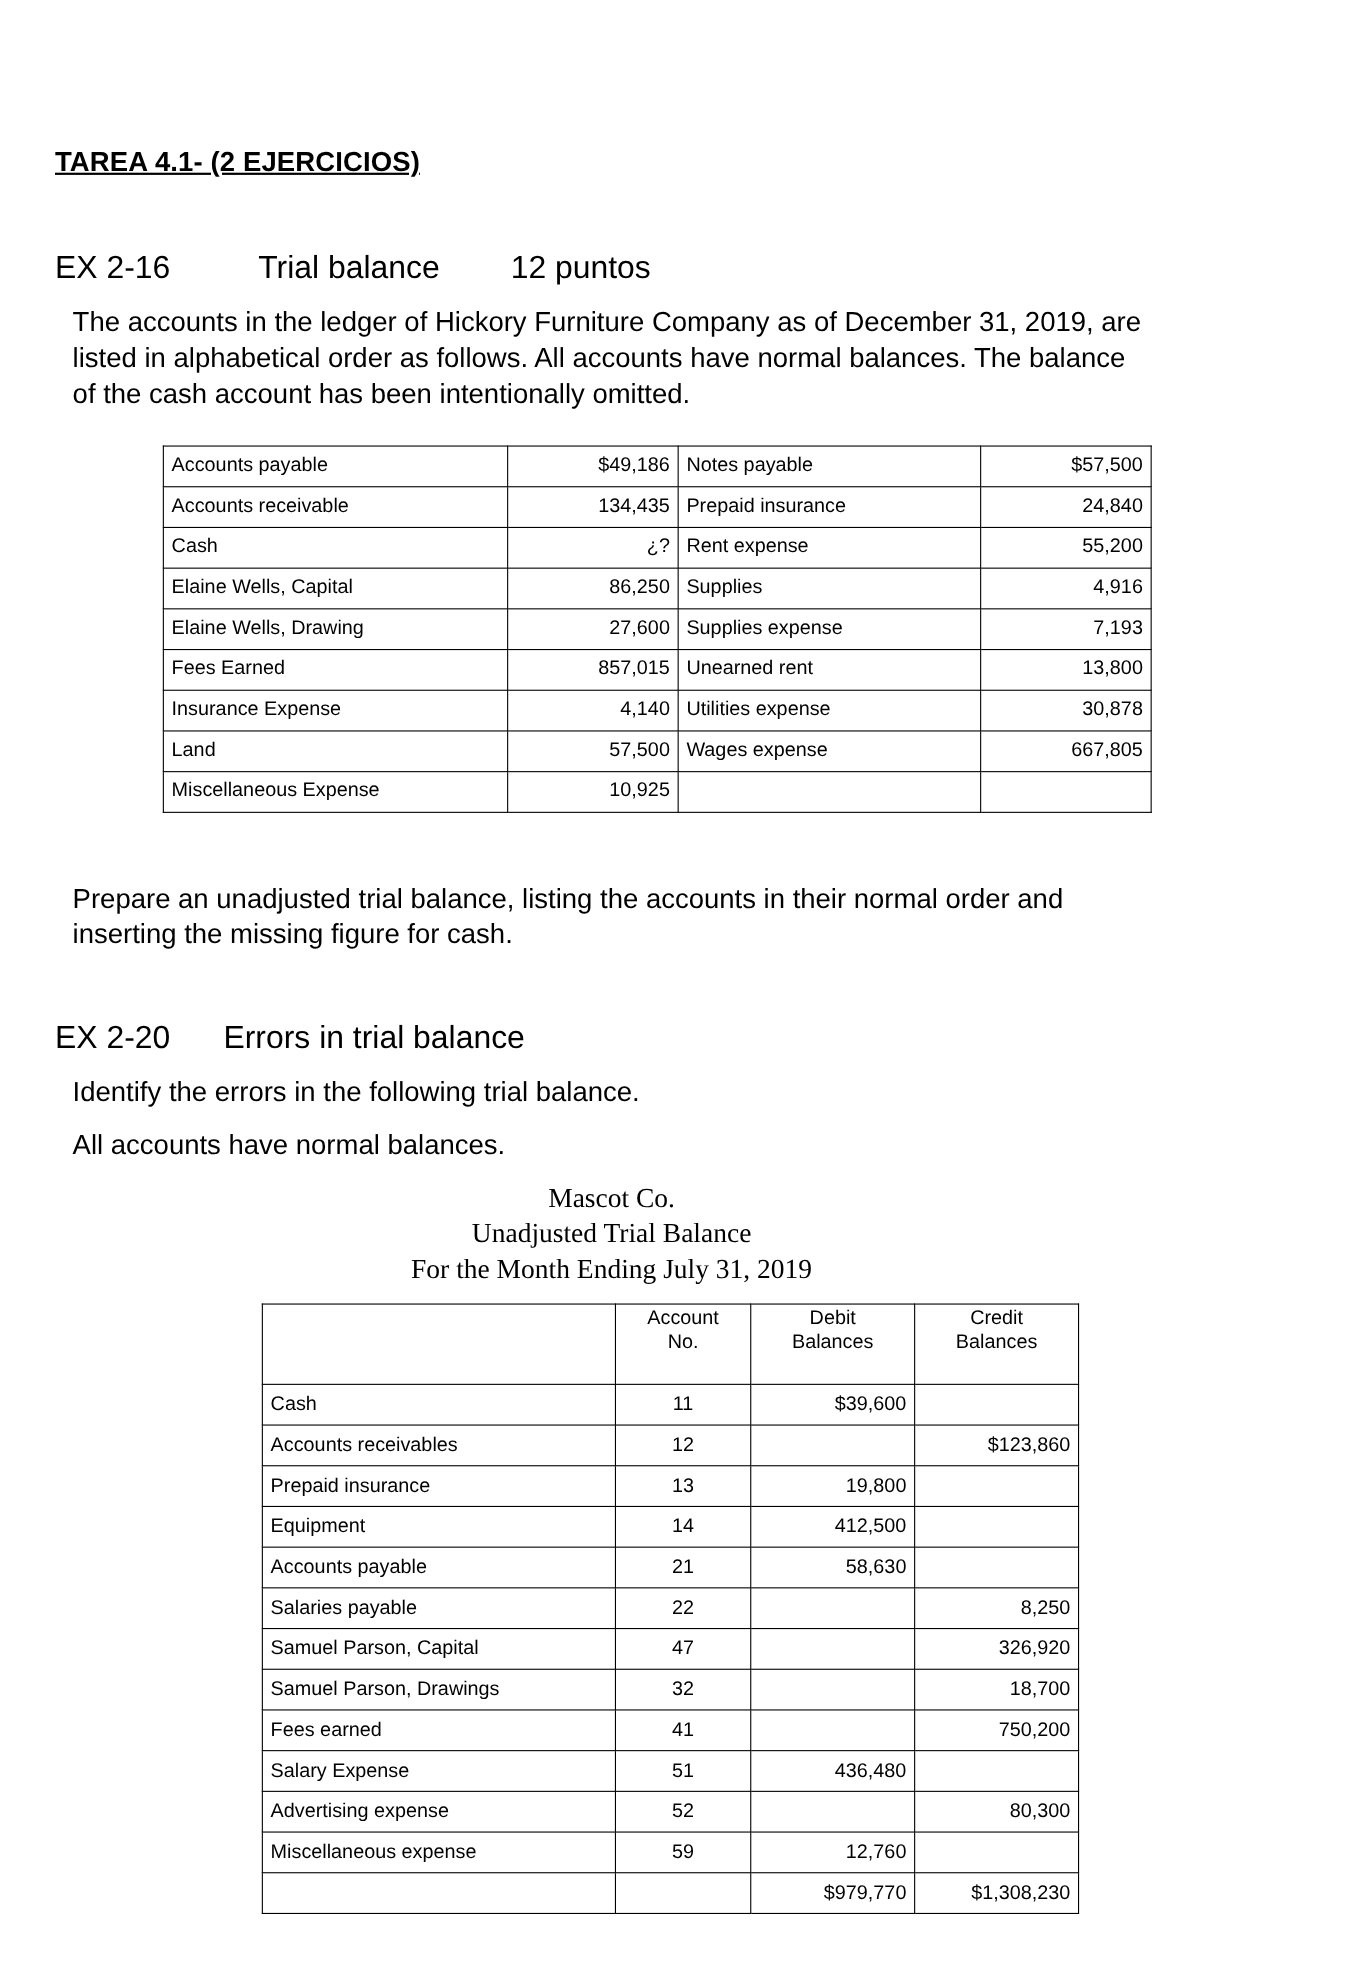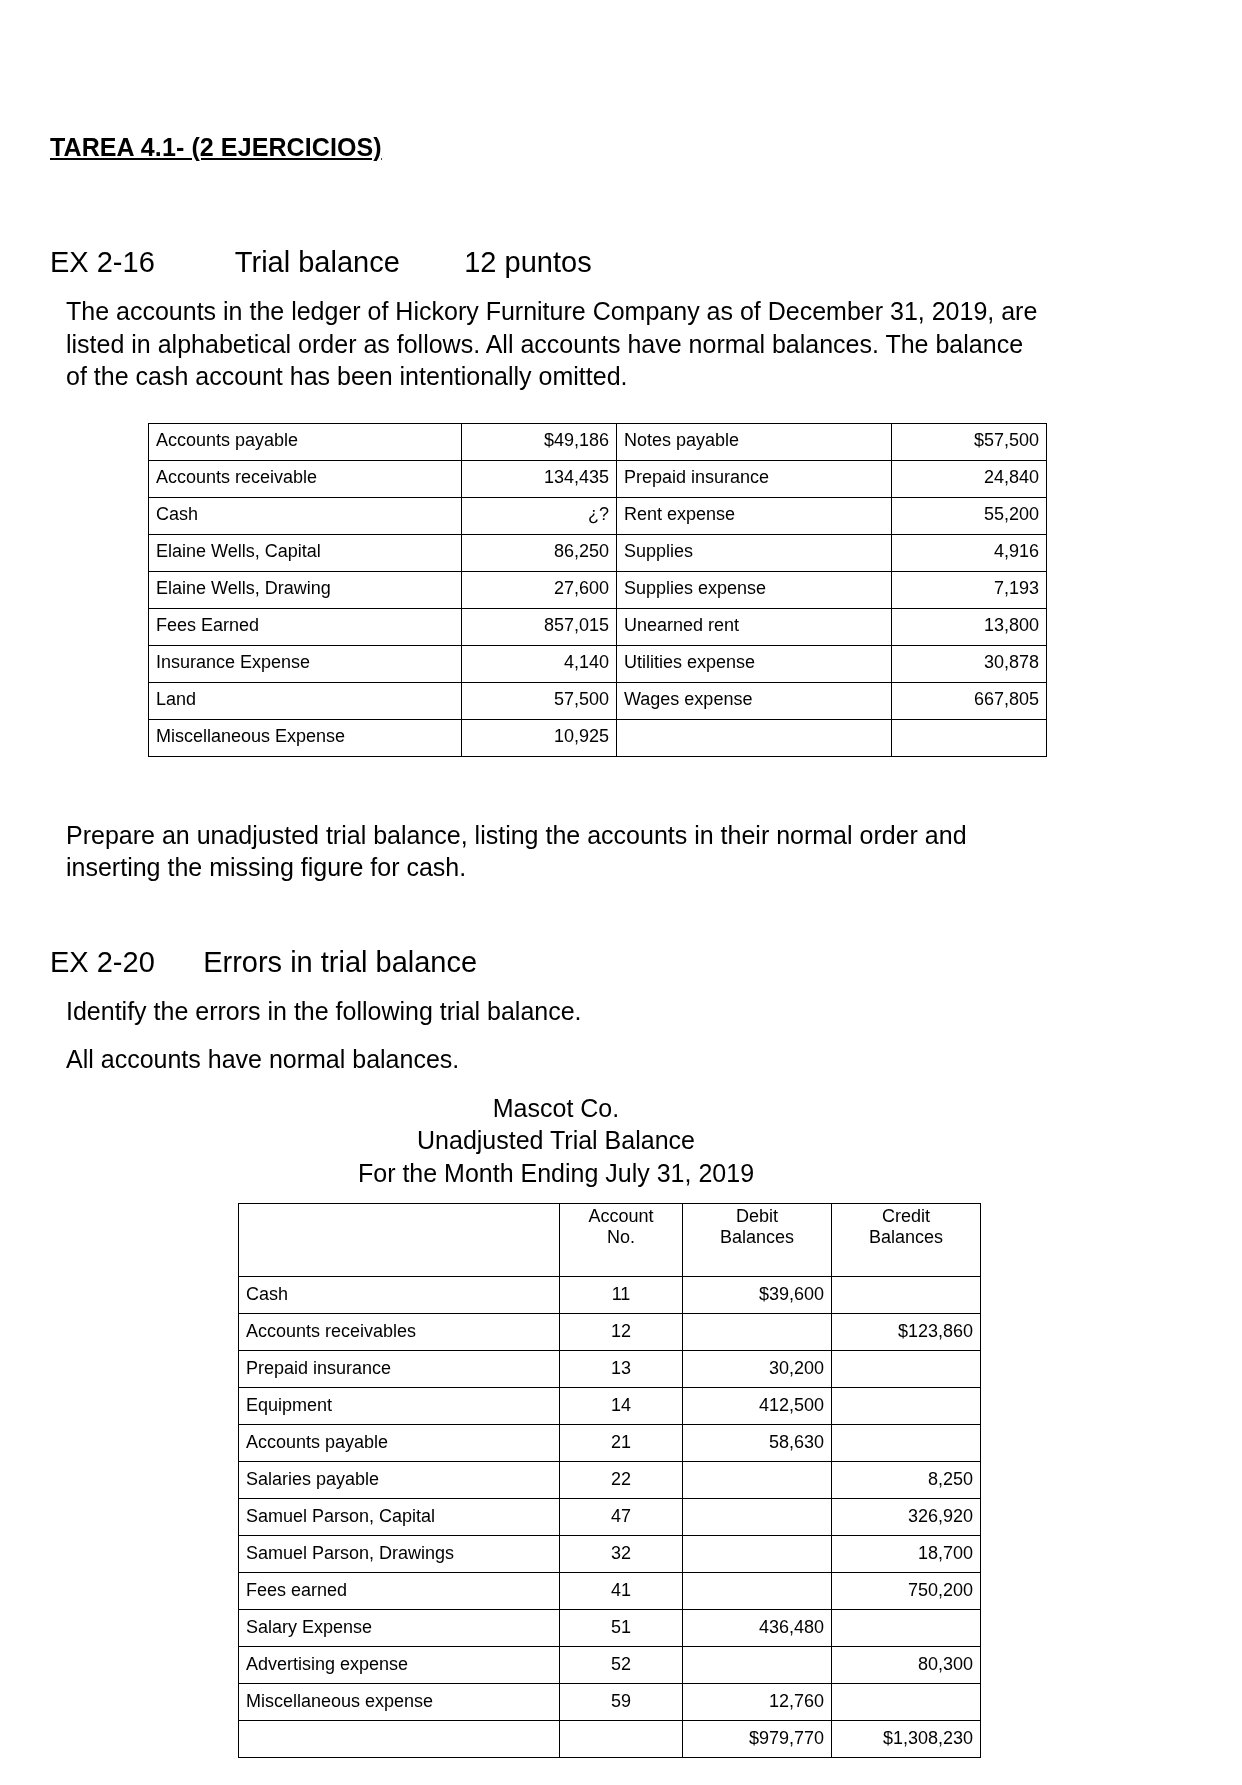--- a/index.html
+++ b/index.html
@@ -26,21 +26,21 @@
     position: absolute;
     left: 50px;
     top: 133px;
     width: 1012px;
   }
   .doc-title {
     font-size: 25px;
     font-weight: bold;
     text-decoration: underline;
     letter-spacing: 0.1px;
-    margin: 0 0 84px 0;
+    margin: 0 0 66px 0;
   }
   .ex-line {
     font-size: 29px;
     margin: 0 0 16px 0;
     white-space: pre;
   }
   .para {
     font-size: 25px;
     line-height: 1.30;
     margin: 16px;
@@ -67,20 +67,21 @@
   .t1 .c-val   { width: 140px; text-align: right; }
   .t1 .c-name2 { width: 260px; text-align: left; }
   .t1 .c-val2  { width: 140px; text-align: right; }
 
   
   .center-block {
     text-align: center;
     font-size: 25px;
     line-height: 1.30;
     margin: 0;
+    font-family: Liberation Serif, serif;
   }
 
   
   .tbl2-wrap {
     margin: 14px 0 0 176px;
     padding-left: 12px;
   }
   .t2 td {
     border: 1.6px solid #000000;
     padding: 1px 7px 3px 7px;
@@ -217,21 +218,21 @@
           </tr>
           <tr>
             <td class="c-acct">Accounts receivables</td>
             <td class="c-no">12</td>
             <td class="c-debit"></td>
             <td class="c-credit">$123,860</td>
           </tr>
           <tr>
             <td class="c-acct">Prepaid insurance</td>
             <td class="c-no">13</td>
-            <td class="c-debit">30,200</td>
+            <td class="c-debit">19,800</td>
             <td class="c-credit"></td>
           </tr>
           <tr>
             <td class="c-acct">Equipment</td>
             <td class="c-no">14</td>
             <td class="c-debit">412,500</td>
             <td class="c-credit"></td>
           </tr>
           <tr>
             <td class="c-acct">Accounts payable</td>

